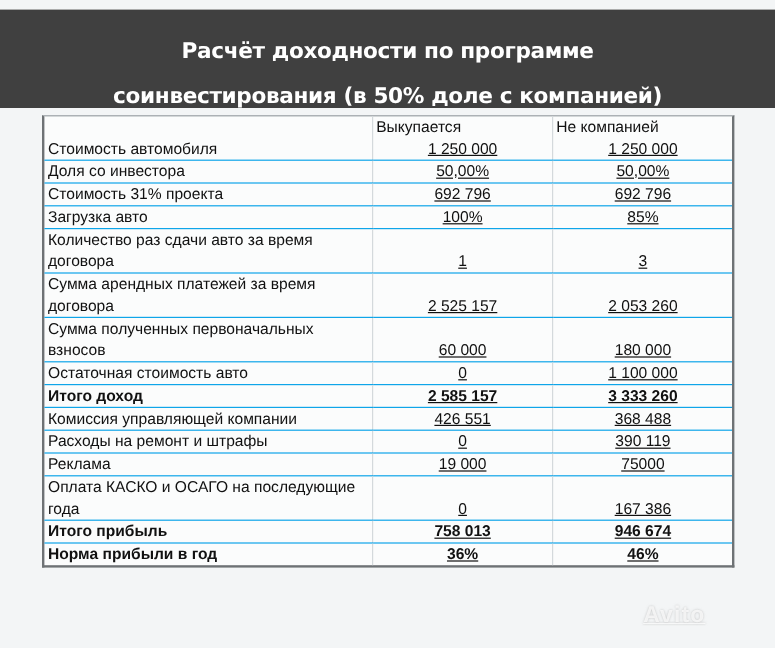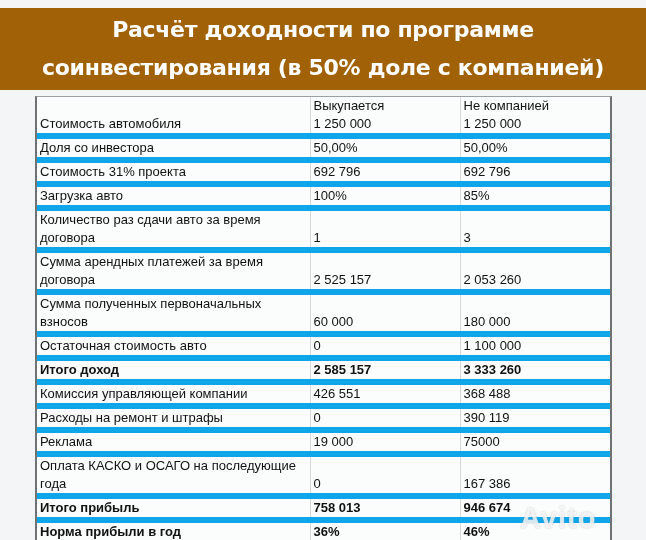--- a/index.html
+++ b/index.html
@@ -2,48 +2,49 @@
 <html><head>
 <meta charset="utf-8">
 <style>
   html, body { margin:0; padding:0; }
   body {
     width:646px; height:540px; background:#f3f5f6; position:relative; overflow:hidden;
     font-family:"Liberation Sans", "DejaVu Sans", sans-serif;
   }
   .banner {
     position:absolute; left:0; top:8px; width:646px; height:82px;
-    background:#a16207; color:#ffffff; text-align:center;
+    background:#404040; color:#ffffff; text-align:center;
     font-family:"DejaVu Sans", sans-serif; font-weight:bold;
-    font-size:22px; line-height:38px; padding-top:3px; box-sizing:border-box;
+    font-size:18px; line-height:38px; padding-top:16px; box-sizing:border-box;
     letter-spacing:-0.3px;
   }
   .banner div { white-space:nowrap; }
   .sheet {
     position:absolute; left:35px; top:96px; width:573px;
     border:2px solid #6e7275; border-top:1px solid #9aa0a4; background:#fbfcfc;
   }
   table { border-collapse:collapse; width:100%; table-layout:fixed; font-size:13px; color:#111; }
   col.c1 { width:273px; } col.c2 { width:150px; } col.c3 { width:150px; }
   td {
-    border-bottom:6px solid #0ea5e9; border-right:1px solid #d4d9dc;
+    border-bottom:1px solid #0ea5e9; border-right:1px solid #d4d9dc;
     padding:0 2px 0 3px; height:18px; line-height:18px; vertical-align:bottom;
     overflow:hidden; white-space:nowrap;
   }
   td:last-child { border-right:none; }
-  td.num { text-align:left; }
+  td.num { text-align:center;text-decoration:underline; }
   td.hdr { text-align:left;margin-left:20px; }
   tr.two td { height:36px; }
   tr.two td.lbl { white-space:normal; line-height:18px; }
   tr.bold td { font-weight:bold;margin-left:24px; }
   tr:last-child td { border-bottom:none; }
   .watermark {
-    position:absolute; left:520px; top:502px; font-size:29px; font-weight:bold;
+    position:absolute; left:536px; top:502px; font-size:19px; font-weight:bold;
     color:rgba(255,255,255,0.75); text-shadow:0 0 2px rgba(160,160,160,0.6);
     letter-spacing:1px;
+    text-decoration:underline;
   }
 </style>
 </head>
 <body>
 
 <div class="banner">
   <div>Расчёт доходности по программе</div>
   <div>соинвестирования (в 50% доле с компанией)</div>
 </div>
 

